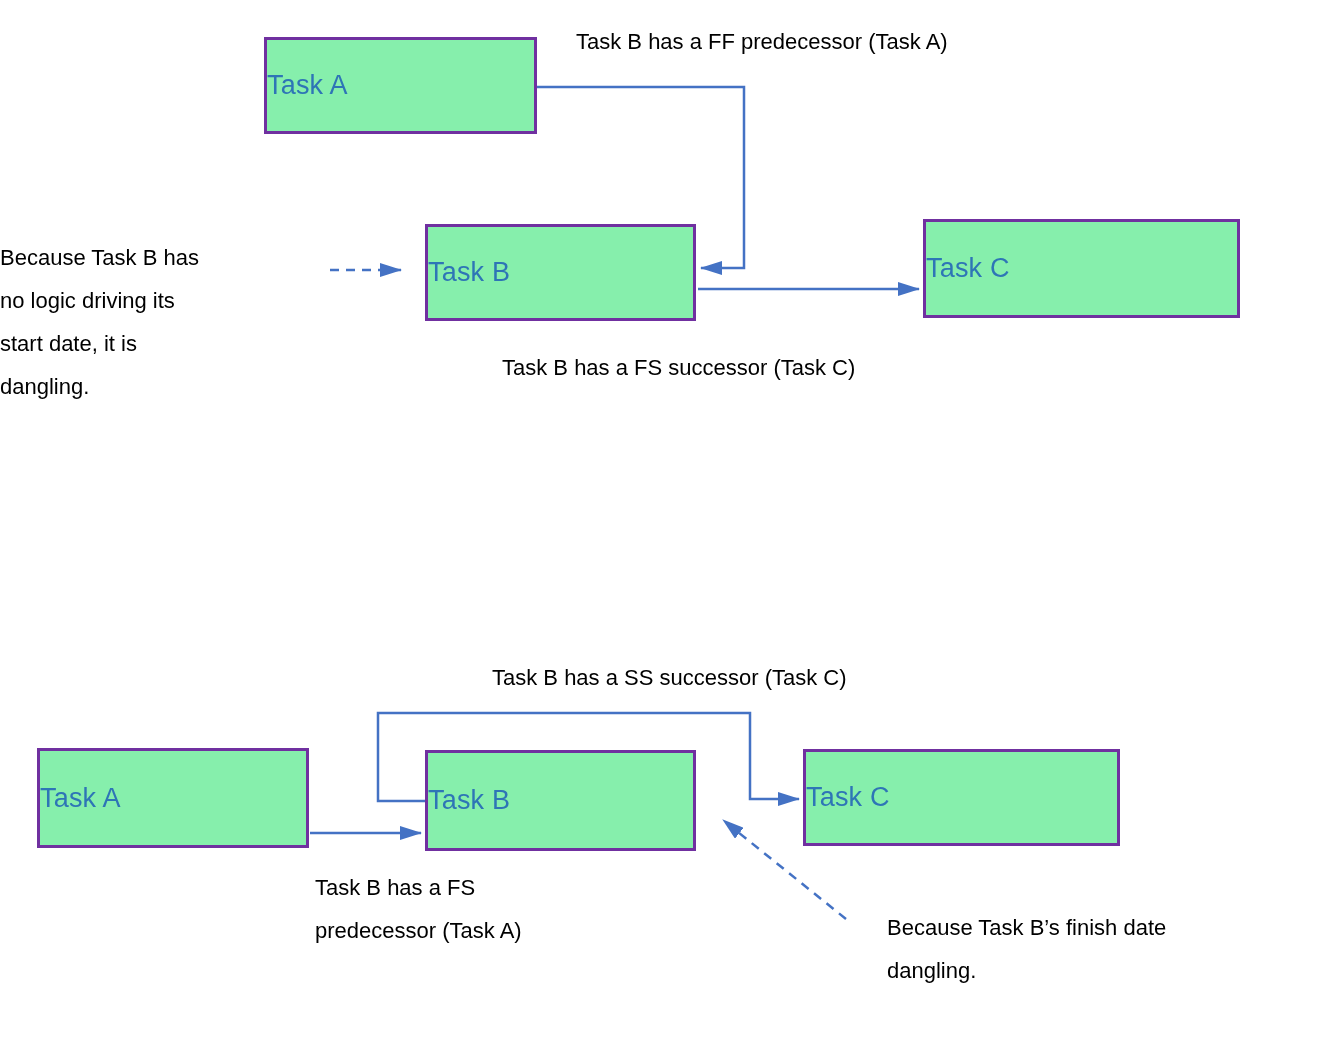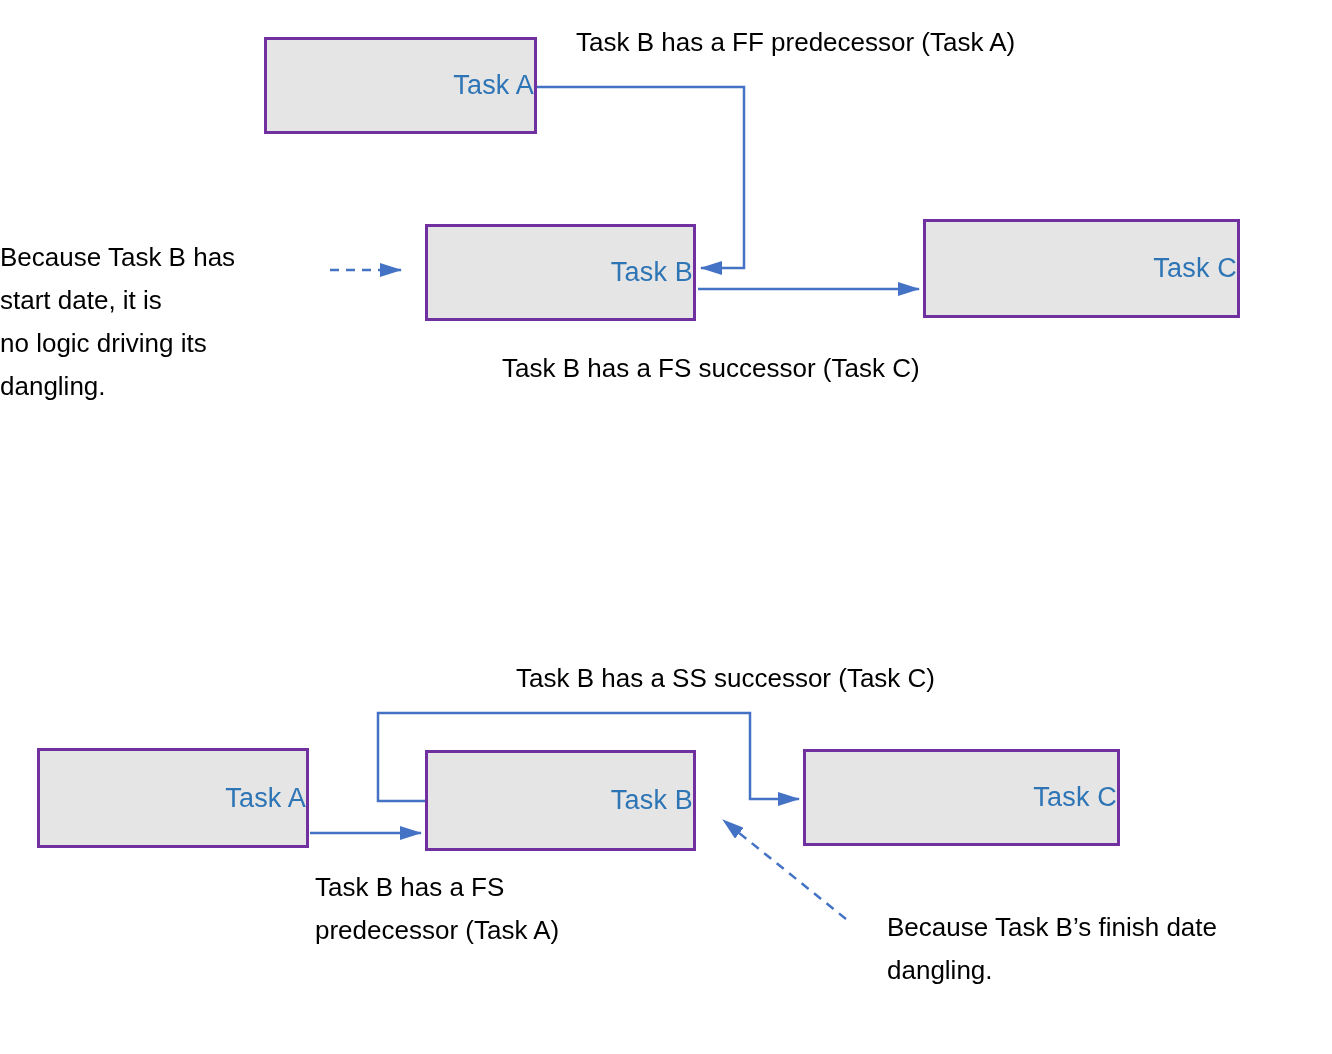--- a/index.html
+++ b/index.html
@@ -12,34 +12,34 @@
     width: 1332px;
     height: 1054px;
     background: var(--background, #ffffff);
     font-family: "Liberation Sans", sans-serif;
     overflow: hidden;
   }
   .task-box {
     position: absolute;
     box-sizing: border-box;
     border: 3px solid var(--box-border, #7030A0);
-    background: #e5e5e5;
+    background: #86efac;
     display: flex;
     align-items: center;
-    justify-content: flex-end;
+    justify-content: flex-start;
   }
   .task-label {
     color: var(--task-label, #2E75B6);
     font-size: 27px;
     letter-spacing: 0.2px;
   }
   .note {
     position: absolute;
     color: var(--note-text, #000000);
-    font-size: 26px;
+    font-size: 22px;
     line-height: 43px;
     white-space: nowrap;
   }
   .note.single {
     line-height: 30px;
   }
   .connectors {
     position: absolute;
     left: 0;
     top: 0;
@@ -72,40 +72,40 @@
   </div>
 
   <div class="task-box" style="left:923px; top:219px; width:317px; height:99px;">
     <span class="task-label">Task C</span>
   </div>
 
   <div class="note single" style="left:576px; top:27px;">Task B has a FF predecessor (Task A)</div>
 
   <div class="note" style="left:0; top:236px;">
     <div>Because Task B has</div>
+    <div>no logic driving its</div>
     <div>start date, it is</div>
-    <div>no logic driving its</div>
     <div>dangling.</div>
   </div>
 
   <div class="note single" style="left:502px; top:353px;">Task B has a FS successor (Task C)</div>
 
   <div class="task-box" style="left:37px; top:748px; width:272px; height:100px;">
     <span class="task-label">Task A</span>
   </div>
 
   <div class="task-box" style="left:425px; top:750px; width:271px; height:101px;">
     <span class="task-label">Task B</span>
   </div>
 
   <div class="task-box" style="left:803px; top:749px; width:317px; height:97px;">
     <span class="task-label">Task C</span>
   </div>
 
-  <div class="note single" style="left:492px; top:663px;margin-left:24px;">Task B has a SS successor (Task C)</div>
+  <div class="note single" style="left:492px; top:663px;">Task B has a SS successor (Task C)</div>
 
   <div class="note" style="left:315px; top:866px;">
     <div>Task B has a FS</div>
     <div>predecessor (Task A)</div>
   </div>
 
   <div class="note" style="left:847px; top:906px;margin-left:40px;">
     <div>Because Task B’s finish date</div>
     <div>dangling.</div>
   </div>

